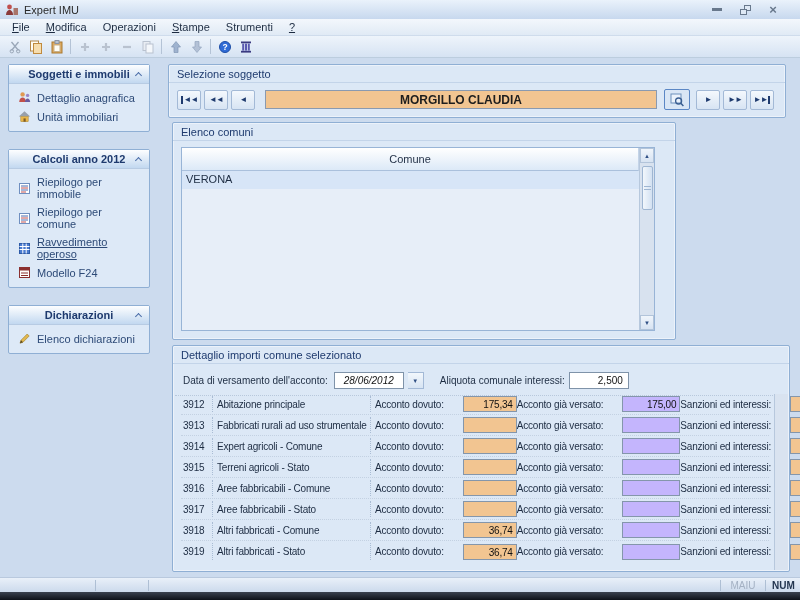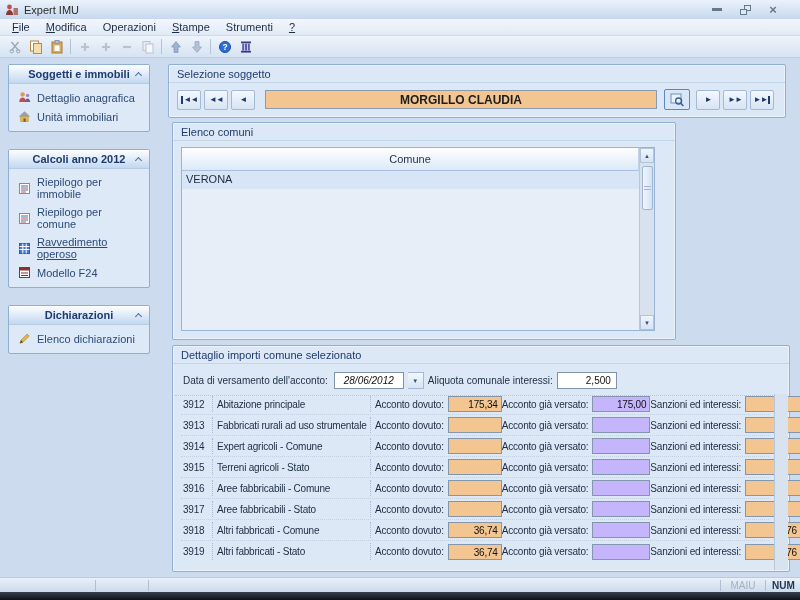--- a/index.html
+++ b/index.html
@@ -141,37 +141,37 @@
   }
   .combo-btn {
     width:16px; height:17px; border:1px solid #a3b9d6; border-left:none;
     background:linear-gradient(#f2f7fc,#d7e4f3); font-size:6px; color:#2f4f84;
     display:flex; align-items:center; justify-content:center;
   }
   .rate-field {
     width:60px; height:17px; line-height:16px; background:#fff;
     border:1px solid #7f93a9; text-align:right; padding-right:5px; color:#111;
   }
-  .lbl-date { margin-right:2px; } .lbl-rate { margin-left:0; }
+  .lbl-date { margin-right:2px; } .lbl-rate { margin-left:12px; }
 
   .detail-rows { position:absolute; top:48px; left:8px; right:20px; bottom:8px; display:flex; flex-direction:column; }
   .detail-row {
     height:21px; flex:0 0 21px; display:flex; align-items:center;
     font-size:10px; letter-spacing:-0.2px;
     border-bottom:1px dotted #c3d1e2;
   }
   .detail-row:last-child { border-bottom:none; }
   .dr-code { width:28px; flex:0 0 28px; padding-left:2px; }
   .dr-sep { width:1px; align-self:stretch; border-left:1px dotted #a9bcd4; margin:2px 4px 2px 3px; }
   .dr-desc { width:150px; flex:0 0 150px; white-space:nowrap; overflow:hidden; }
   .dr-label { white-space:nowrap; }
   .dr-label.paid, .dr-label.pen { margin-left:auto; }
   .field {
     height:16px; line-height:15px; border:1px solid #8496ab;
-    text-align:right; padding:0 3px; margin-left:4px; color:#111;
+    text-align:right; padding:0 3px; margin-left:19px; color:#111;
   }
   .f-due { width:54px; flex:0 0 54px; background:#f2c591; }
   .f-paid { width:58px; flex:0 0 58px; background:#c4b5fd;padding-left:20px; }
   .f-pen { width:56px; flex:0 0 56px; background:#f2c591; }
   .detail-scroll {
     position:absolute; right:1px; top:48px; bottom:1px; width:14px;
     background:#d9e3f0; border-left:1px solid #b7c8dd;
   }
 
   

